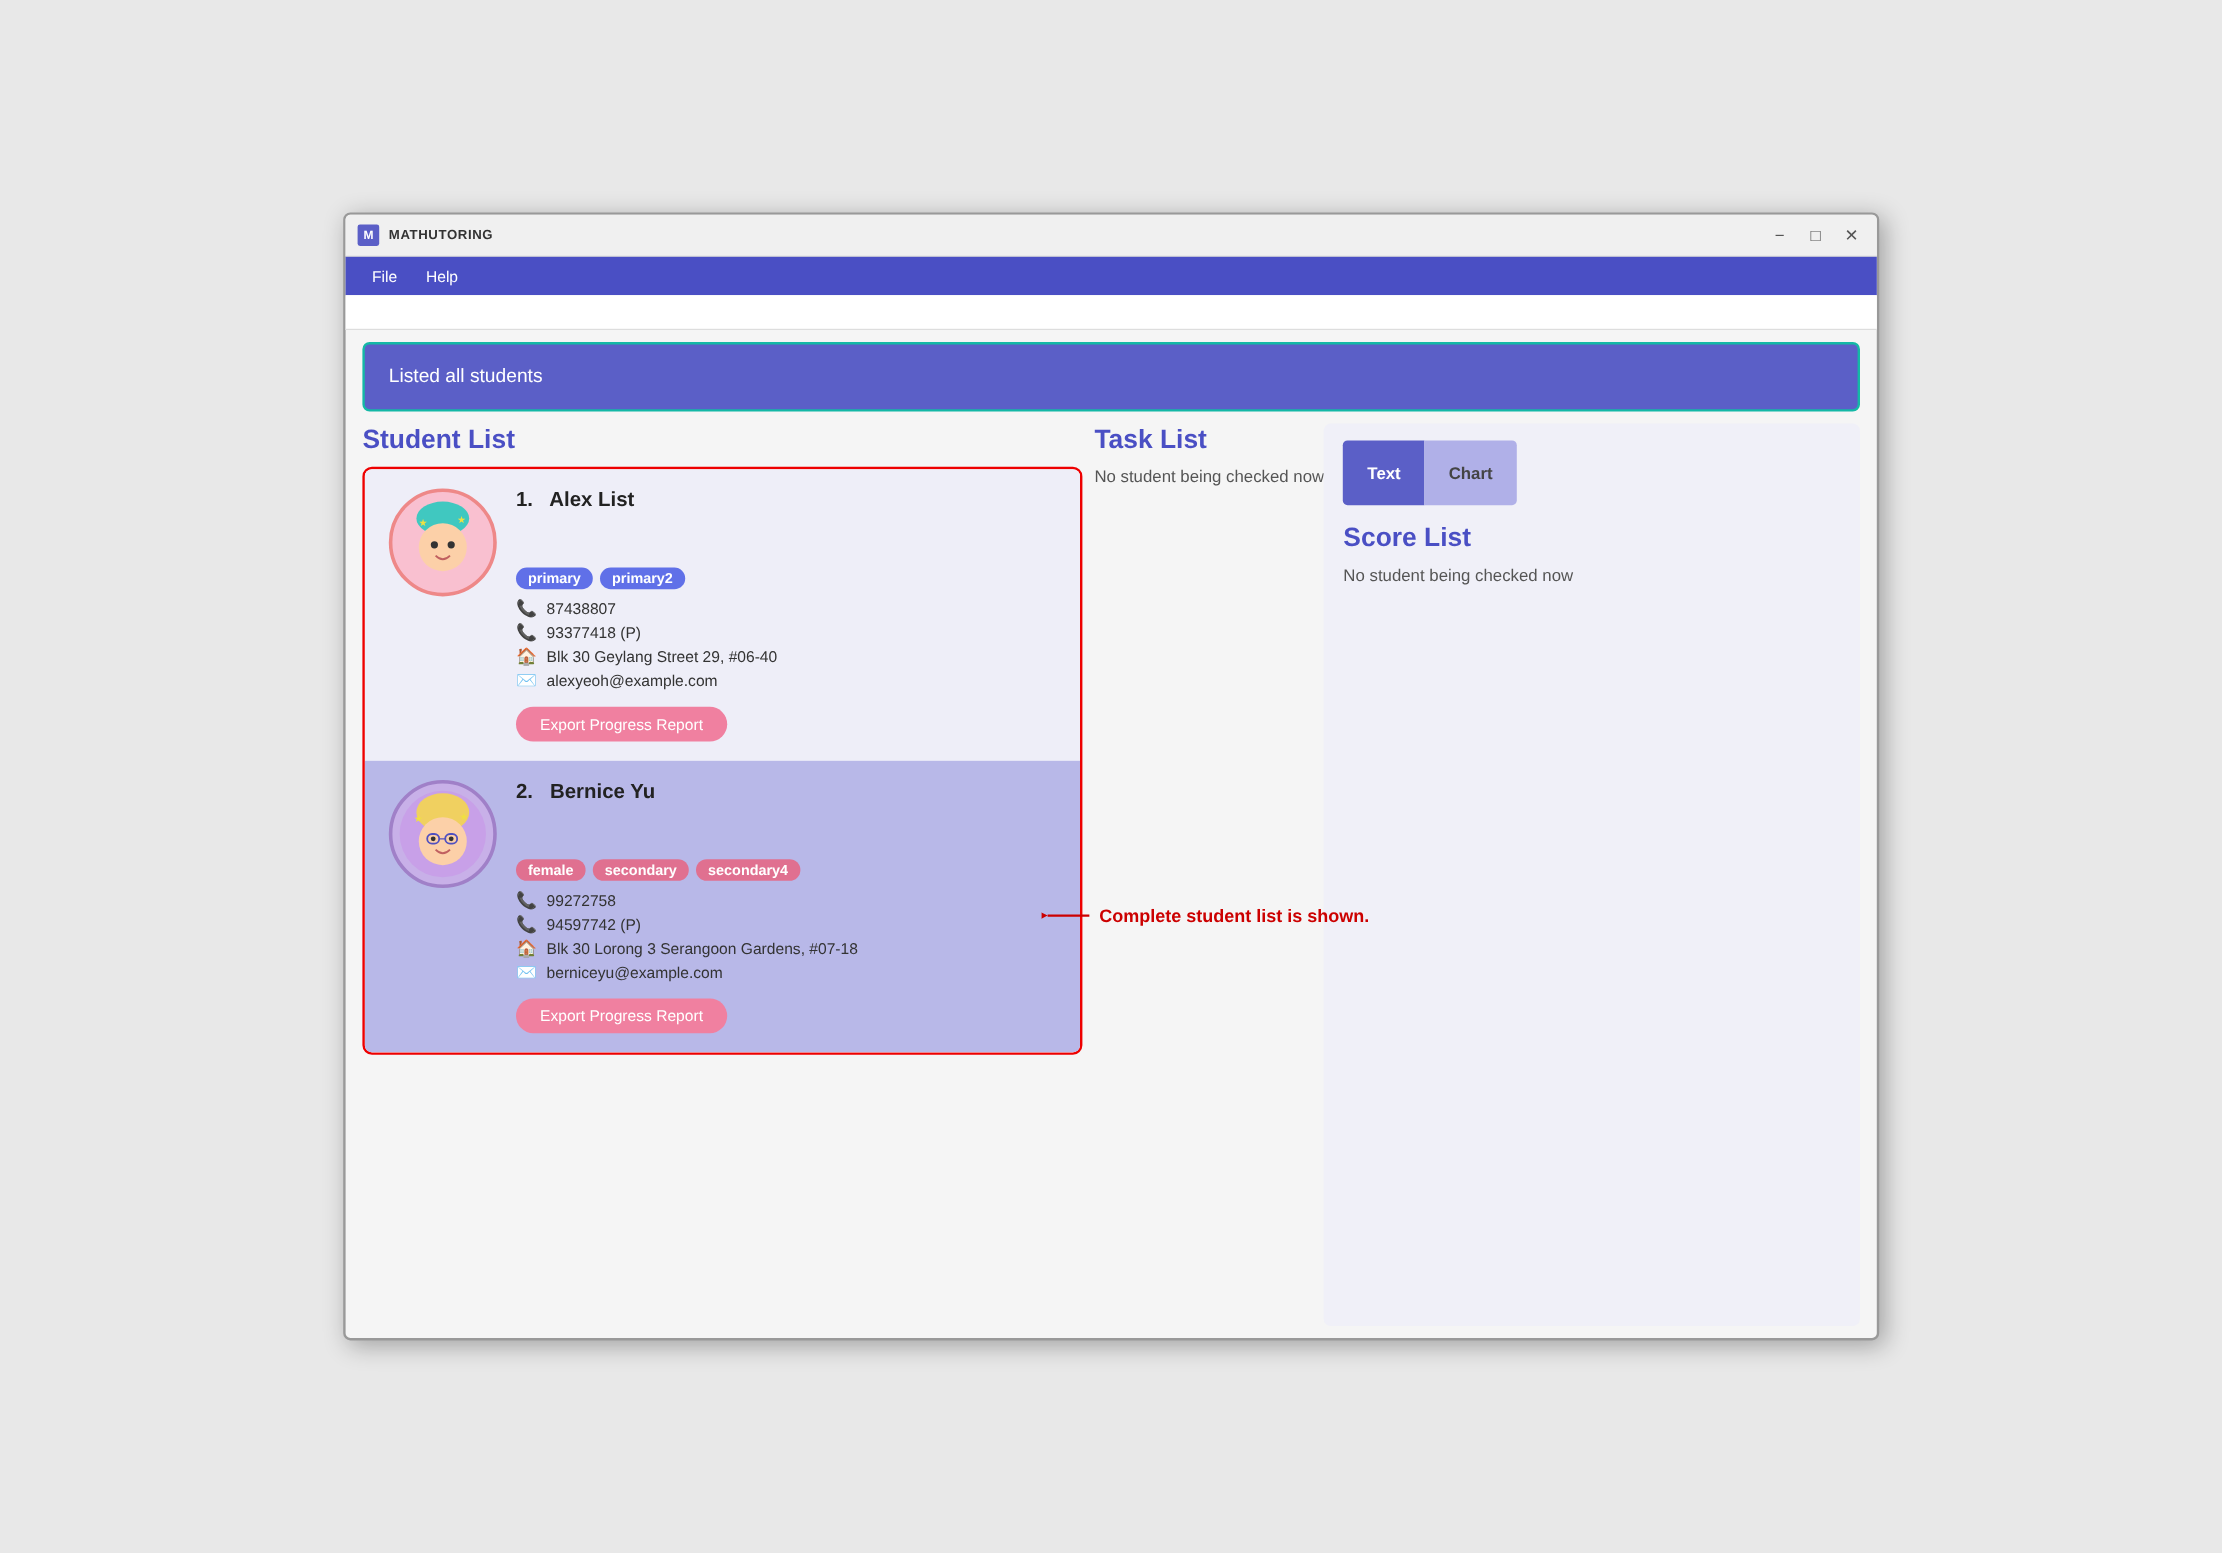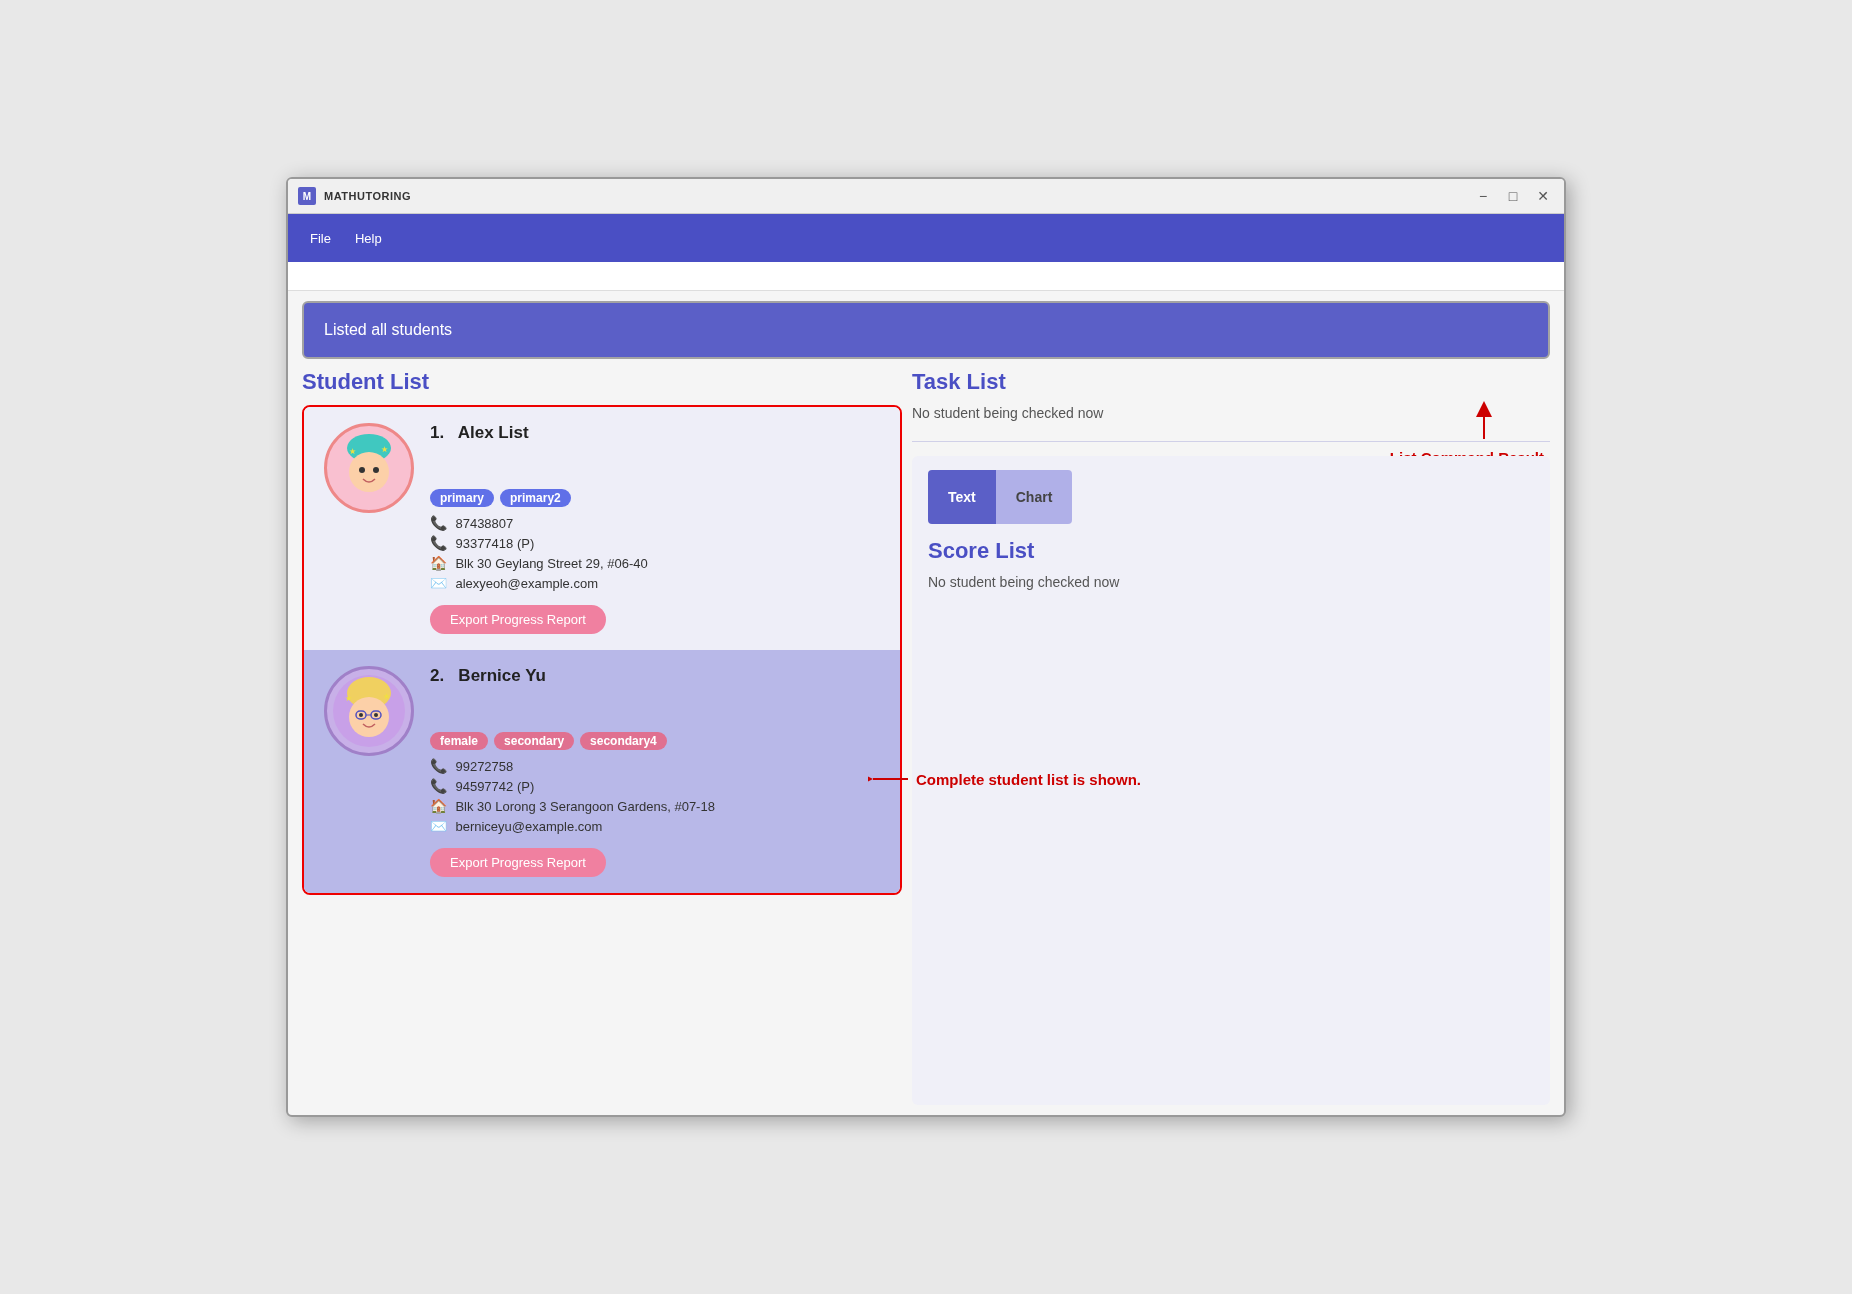--- a/index.html
+++ b/index.html
@@ -72,21 +72,21 @@
       font-size: 14px;
       color: #555;
     }
 
     
     .menu-bar {
       background: #4a4fc4;
       display: flex;
       align-items: center;
       padding: 0 10px;
-      height: 48px;
+      height: 32px;
     }
     .menu-item {
       color: white;
       font-size: 13px;
       padding: 4px 12px;
       cursor: pointer;
       border-radius: 3px;
     }
 
     
@@ -102,21 +102,21 @@
       outline: none;
       font-size: 14px;
       width: 100%;
       color: #333;
     }
 
     
     .result-banner {
       margin: 10px 14px;
       background: #5b5fc7;
-      border: 2px solid #a3a3a3;
+      border: 2px solid #14b8a6;
       border-radius: 6px;
       padding: 18px 20px;
       color: white;
       font-size: 16px;
     }
 
     
     .main-content {
       display: flex;
       flex: 1;
@@ -211,21 +211,20 @@
       padding: 7px 20px;
       font-size: 13px;
       cursor: pointer;
       font-weight: 500;
     }
 
     
     .right-panel {
       flex: 1;
       display: flex;
-      flex-direction: column;
       position: relative;
     }
 
     .task-section {
       margin-bottom: 20px;
     }
 
     .score-section {
       background: #f0f0f8;
       border-radius: 6px;

